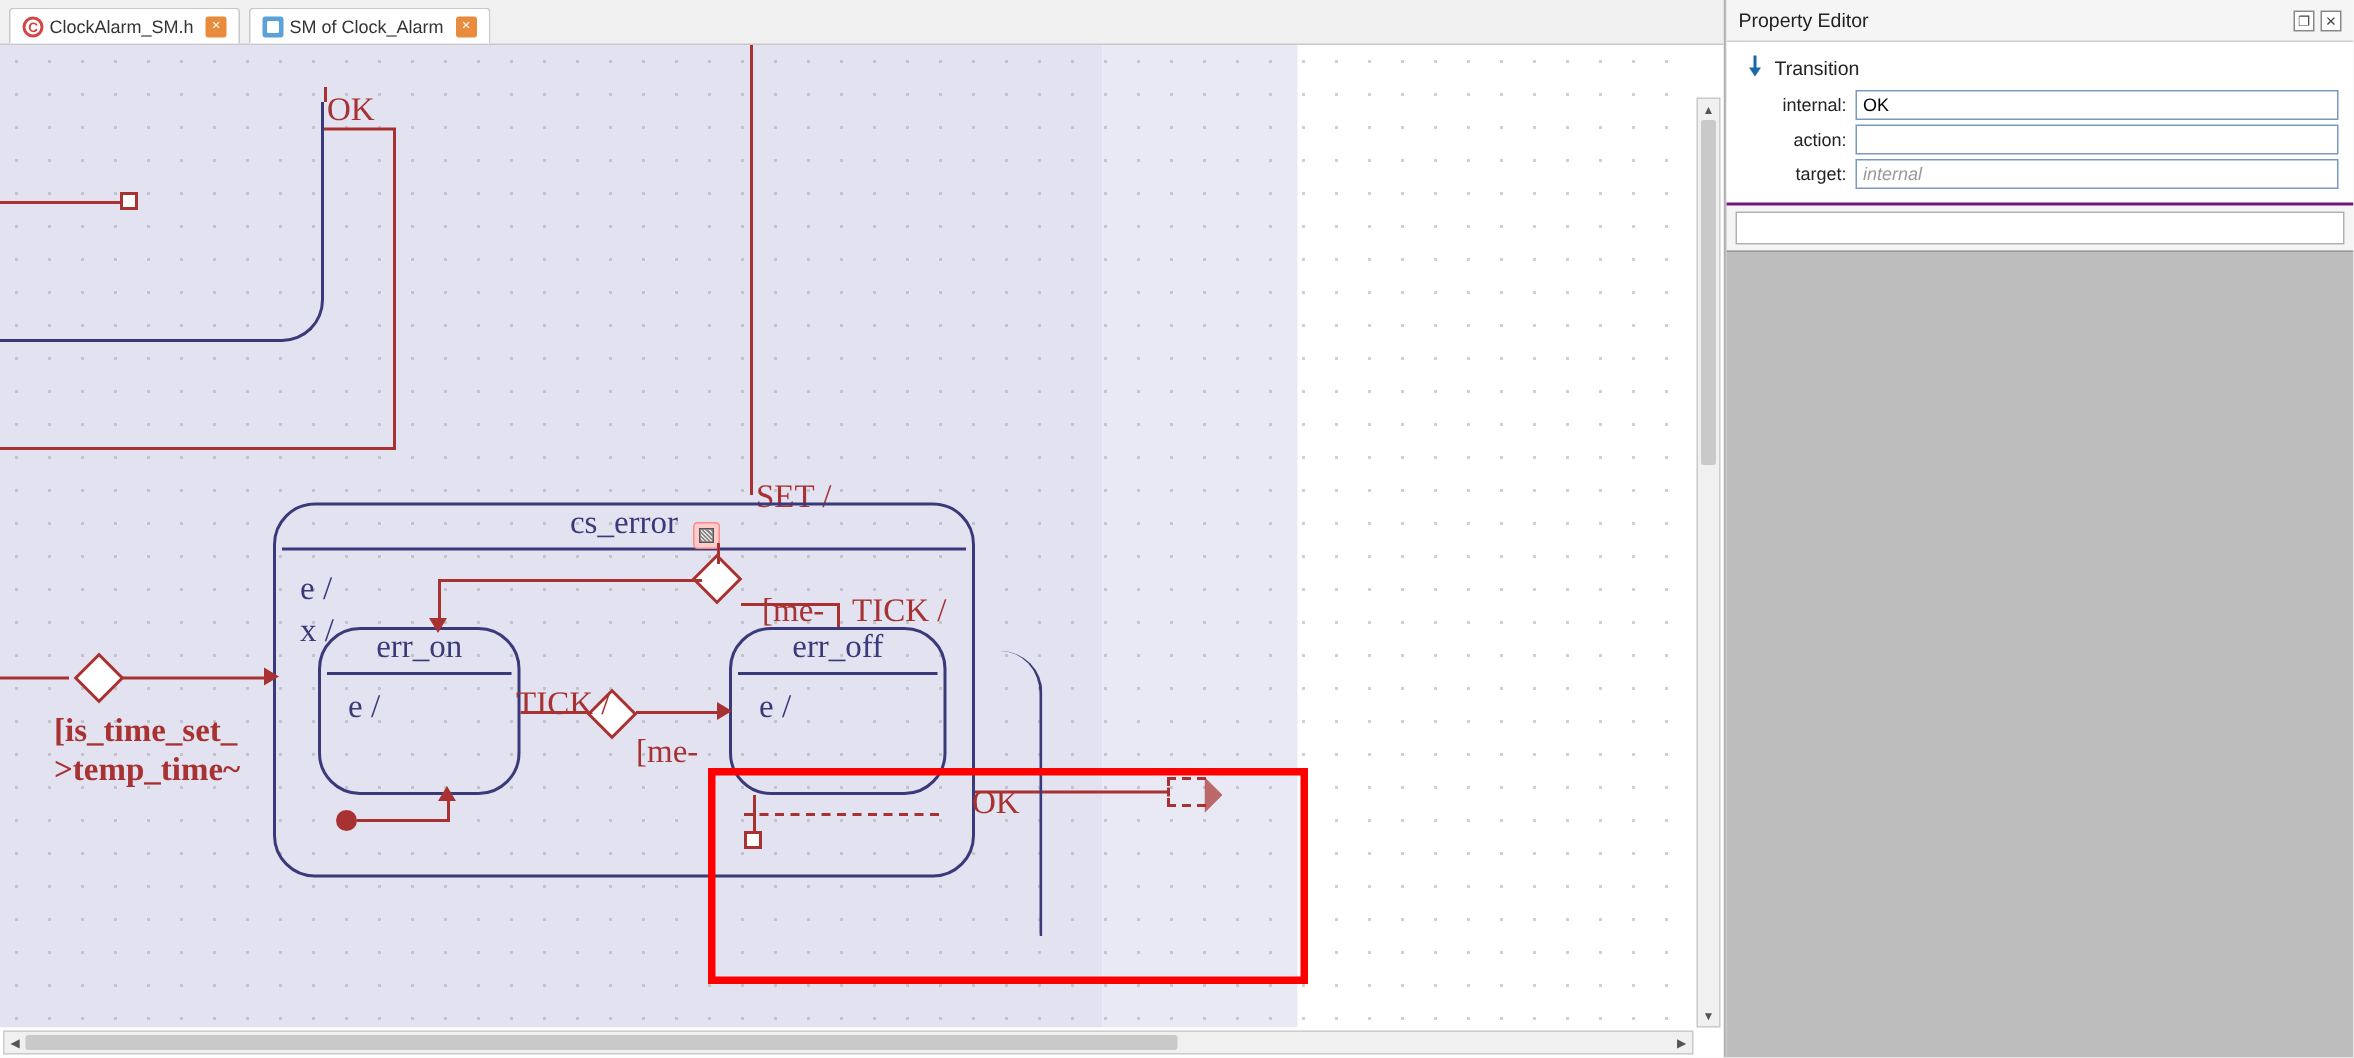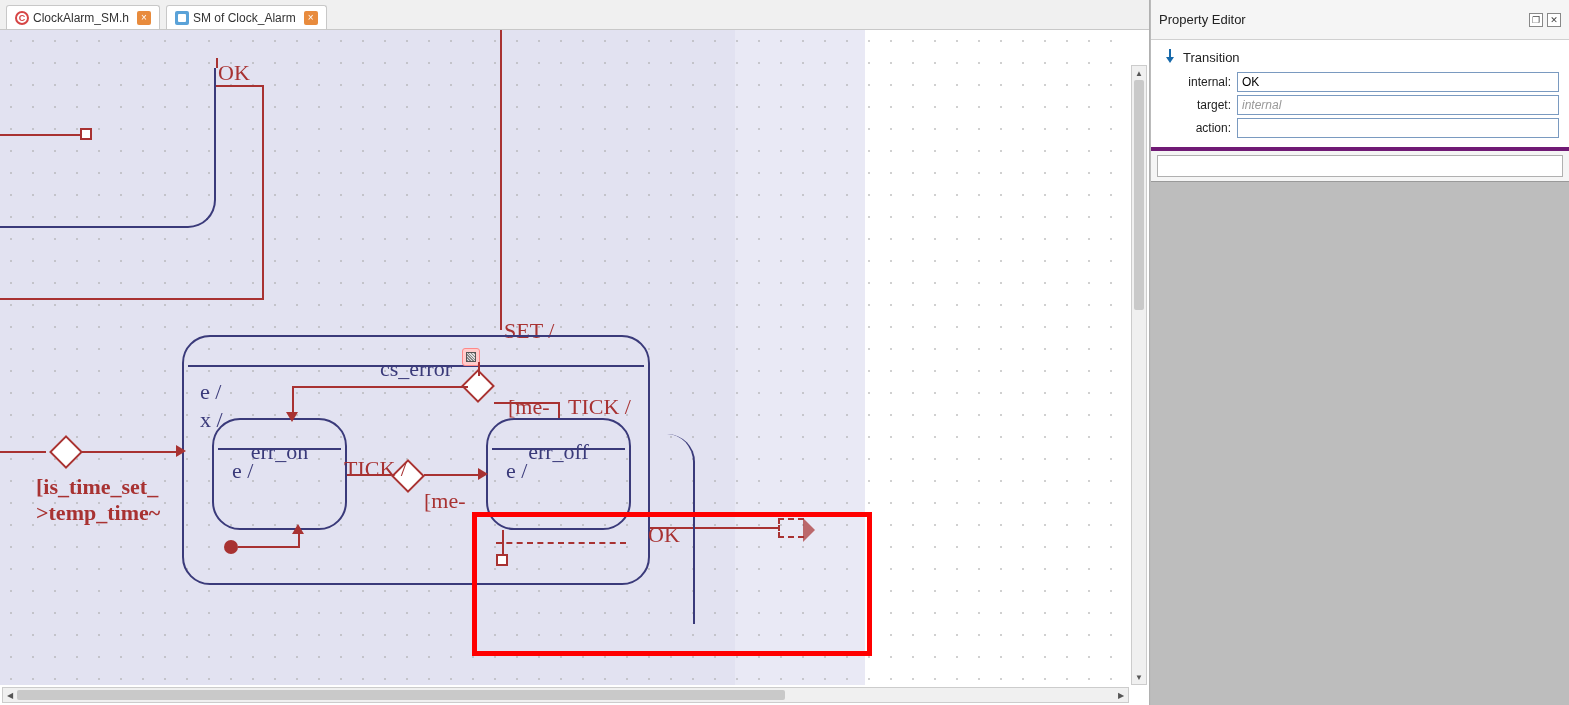--- a/index.html
+++ b/index.html
@@ -25,45 +25,45 @@
   .vscroll .track { flex:1; position:relative; width:100%; }
   .vscroll .thumb { position:absolute; left:2px; width:10px; top:0; height:230px; background:#c9c9c9; border-radius:2px; }
   .hscroll { position:absolute; left:2px; right:20px; bottom:2px; height:16px; background:#f0f0f0; border:1px solid #ccc; display:flex; align-items:center; }
   .hscroll .arrow { width:14px; height:14px; display:flex; align-items:center; justify-content:center; font-size:8px; color:#555; }
   .hscroll .track { flex:1; position:relative; height:100%; }
   .hscroll .thumb { position:absolute; top:2px; height:10px; left:0; width:70%; background:#c9c9c9; border-radius:2px; }
 
   
   .diagram { position:absolute; inset:0; }
   .state { position:absolute; border:2.5px solid #3a3a7a; border-radius:28px; }
-  .state-name { position:absolute; top:-2px; left:0; right:0; text-align:center; font-size:22px; color:#3a3a7a; font-family: Georgia, serif; margin-top: 21px; }
+  .state-name { position:absolute; top:-2px; left:0; right:0; text-align:center; font-size:22px; color:#3a3a7a; font-family: Georgia, serif; }
   .sep-line { position:absolute; left:4px; right:4px; top:28px; height:2px; background:#3a3a7a; }
   .entry-lbl { position:absolute; font-size:22px; color:#3a3a7a; font-family: Georgia, serif; }
   .trans-label { position:absolute; font-size:22px; color:#a83232; font-family: Georgia, serif; white-space:nowrap; }
   .hline { position:absolute; height:2px; background:#a83232; }
   .vline { position:absolute; width:2px; background:#a83232; }
   .diamond { position:absolute; width:24px; height:24px; border:2px solid #a83232; background:#fff; transform: rotate(45deg); }
   .small-sq { position:absolute; width:12px; height:12px; border:2px solid #a83232; background:#fff; }
   .dash-rect { position:absolute; border:2px dashed #a83232; }
   .dash-flag { position:absolute; width:26px; height:20px; border:2px dashed #a83232; border-right:none; }
   .dash-flag::after { content:""; position:absolute; right:-11px; top:-2px; width:0; height:0; border-top:12px solid transparent; border-bottom:12px solid transparent; border-left:12px dashed #a83232; opacity:0.7;}
   .dot-init { position:absolute; width:14px; height:14px; background:#a83232; border-radius:50%; }
   .arrowhead { position:absolute; width:0; height:0; }
   .arrow-r { border-top:6px solid transparent; border-bottom:6px solid transparent; border-left:10px solid #a83232; }
   .arrow-u { border-left:6px solid transparent; border-right:6px solid transparent; border-bottom:10px solid #a83232; }
   .sel-highlight { position:absolute; width:18px; height:18px; background:#ffcccc; border:1px solid #ff8888; border-radius:3px; }
   .move-handle { width:10px; height:10px; background:repeating-linear-gradient(45deg,#888,#888 1px,#ddd 1px,#ddd 2px); border:1px solid #555; position:absolute; top:3px; left:3px;}
   .red-box { position:absolute; border:5px solid #f00; }
 
   
   .prop-pane { flex: 1; background:#f5f5f5; border-left:1px solid #bbb; display:flex; flex-direction:column; }
-  .prop-title { height:40px; line-height:28px; padding:0 8px; font-size:13px; color:#222; background:#f5f5f5; border-bottom:1px solid #d0d0d0; display:flex; align-items:center; justify-content:space-between; }
+  .prop-title { height:28px; line-height:28px; padding:0 8px; font-size:13px; color:#222; background:#f5f5f5; border-bottom:1px solid #d0d0d0; display:flex; align-items:center; justify-content:space-between; }
   .prop-title .wbtns { display:flex; gap:4px; }
   .prop-title .wbtn { width:14px; height:14px; border:1px solid #888; background:#fff; font-size:9px; display:flex; align-items:center; justify-content:center; color:#444; }
-  .prop-body { padding:6px 10px; background:#fff; border-bottom:4px solid #701a75;}
+  .prop-body { padding:6px 10px; background:#fff; border-bottom:2px solid #701a75;}
   .prop-row { display:flex; align-items:center; margin-bottom:4px; }
   .prop-icon { width:18px; height:22px; margin-right:4px; display:flex; align-items:center; justify-content:center;}
   .prop-icon svg { width:16px; height:20px;}
   .prop-type-label { font-size:13px; color:#222;}
   .form-row { display:flex; align-items:center; margin-bottom:3px; }
   .form-row label { width:70px; text-align:right; margin-right:6px; font-size:12px; color:#222;}
   .form-row input { flex:1; height:20px; border:1px solid #7a9ac0; padding:1px 4px; font-size:12px; }
   .form-row input::placeholder { color:#999; font-style:italic;}
   .action-area { height:22px; border:1px solid #b0b0b0; background:#fff; margin:4px 6px; }
   .prop-empty { flex:1; background:#bdbdbd; border-top:1px solid #999;}
@@ -212,24 +212,24 @@
               <path d="M4 10 l4 6 l4 -6" fill="#1769aa"></path>
             </svg>
         </span>
         <span class="prop-type-label">Transition</span>
       </div>
       <div class="form-row">
         <label>internal:</label>
         <input type="text" value="OK" style="">
       </div>
       <div class="form-row">
+        <label>action:</label>
+        <input type="text" value="" style="">
+      </div>
+      <div class="form-row">
         <label>target:</label>
         <input type="text" placeholder="internal" style="">
-      </div>
-      <div class="form-row">
-        <label>action:</label>
-        <input type="text" value="" style="">
       </div>
     </div>
     <div class="action-area"></div>
     <div class="prop-empty"></div>
   </div>
 </div>
 
 </body></html>

